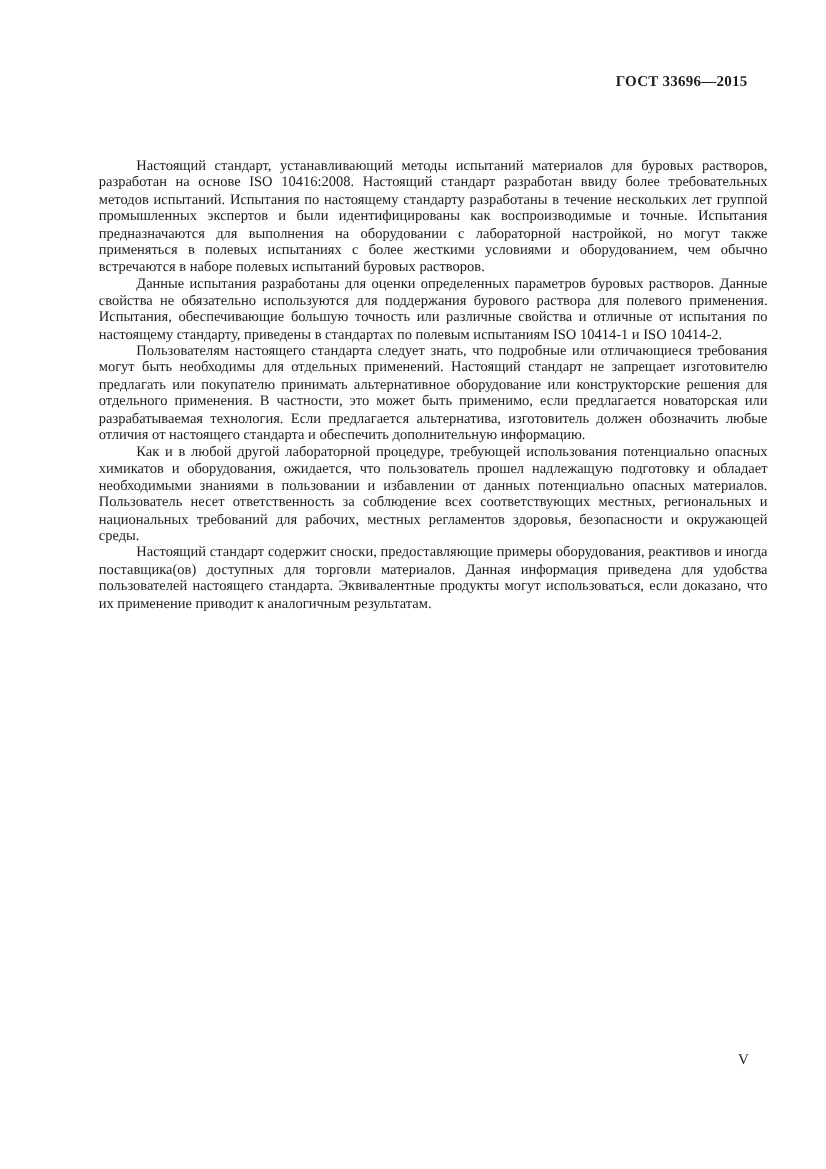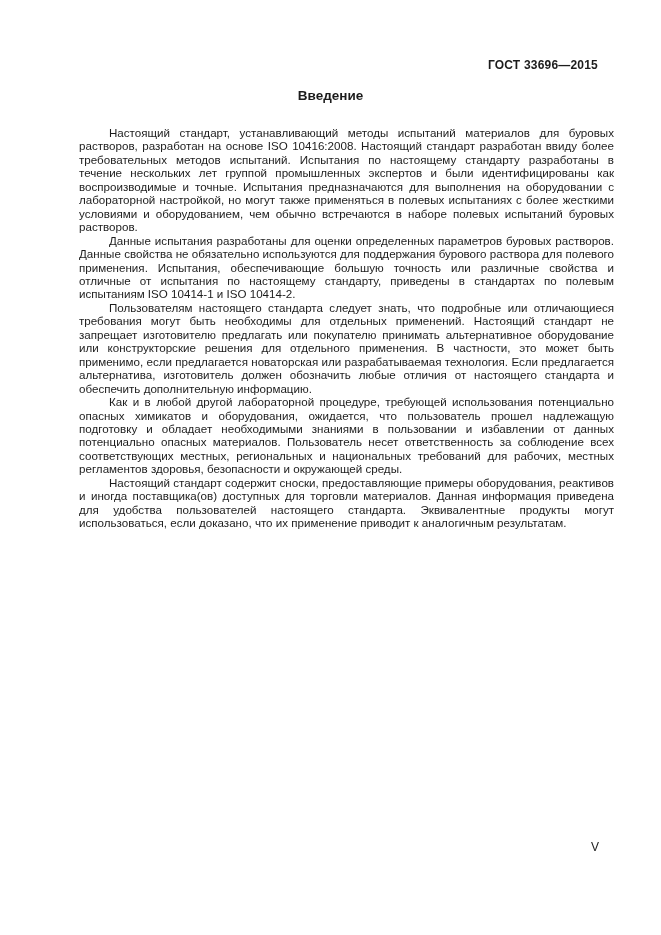--- a/index.html
+++ b/index.html
@@ -5,21 +5,21 @@
   html, body {
     margin: 0;
     padding: 0;
     background: #ffffff;
   }
   .page {
     position: relative;
     width: 661px;
     height: 935px;
     background: #ffffff;
-    font-family: Liberation Sans, sans-serif;
+    font-family: Liberation Serif, serif;
     color: #1c1c1c;
     overflow: hidden;
   }
   .doc-header {
     position: absolute;
     top: 58px;
     right: 63px;
     font-size: 12px;
     font-weight: bold;
     letter-spacing: 0.2px;
@@ -57,21 +57,20 @@
     font-weight: normal;
   }
 </style>
 </head>
 <body>
 
 <div class="page">
 
   <div class="doc-header">ГОСТ 33696—2015</div>
 
-  <div class="doc-title">Введение</div>
 
   <div class="body-text">
     <p>Настоящий стандарт, устанавливающий методы испытаний материалов для буровых растворов, разработан на основе ISO 10416:2008. Настоящий стандарт разработан ввиду более требовательных методов испытаний. Испытания по настоящему стандарту разработаны в течение нескольких лет группой промышленных экспертов и были идентифицированы как воспроизводимые и точные. Испытания предназначаются для выполнения на оборудовании с лабораторной настройкой, но могут также применяться в полевых испытаниях с более жесткими условиями и оборудованием, чем обычно встречаются в наборе полевых испытаний буровых растворов.</p>
     <p>Данные испытания разработаны для оценки определенных параметров буровых растворов. Данные свойства не обязательно используются для поддержания бурового раствора для полевого применения. Испытания, обеспечивающие большую точность или различные свойства и отличные от испытания по настоящему стандарту, приведены в стандартах по полевым испытаниям ISO 10414-1 и ISO 10414-2.</p>
     <p>Пользователям настоящего стандарта следует знать, что подробные или отличающиеся требования могут быть необходимы для отдельных применений. Настоящий стандарт не запрещает изготовителю предлагать или покупателю принимать альтернативное оборудование или конструкторские решения для отдельного применения. В частности, это может быть применимо, если предлагается новаторская или разрабатываемая технология. Если предлагается альтернатива, изготовитель должен обозначить любые отличия от настоящего стандарта и обеспечить дополнительную информацию.</p>
     <p>Как и в любой другой лабораторной процедуре, требующей использования потенциально опасных химикатов и оборудования, ожидается, что пользователь прошел надлежащую подготовку и обладает необходимыми знаниями в пользовании и избавлении от данных потенциально опасных материалов. Пользователь несет ответственность за соблюдение всех соответствующих местных, региональных и национальных требований для рабочих, местных регламентов здоровья, безопасности и окружающей среды.</p>
     <p>Настоящий стандарт содержит сноски, предоставляющие примеры оборудования, реактивов и иногда поставщика(ов) доступных для торговли материалов. Данная информация приведена для удобства пользователей настоящего стандарта. Эквивалентные продукты могут использоваться, если доказано, что их применение приводит к аналогичным результатам.</p>
   </div>
 
   <div class="page-number">V</div>

